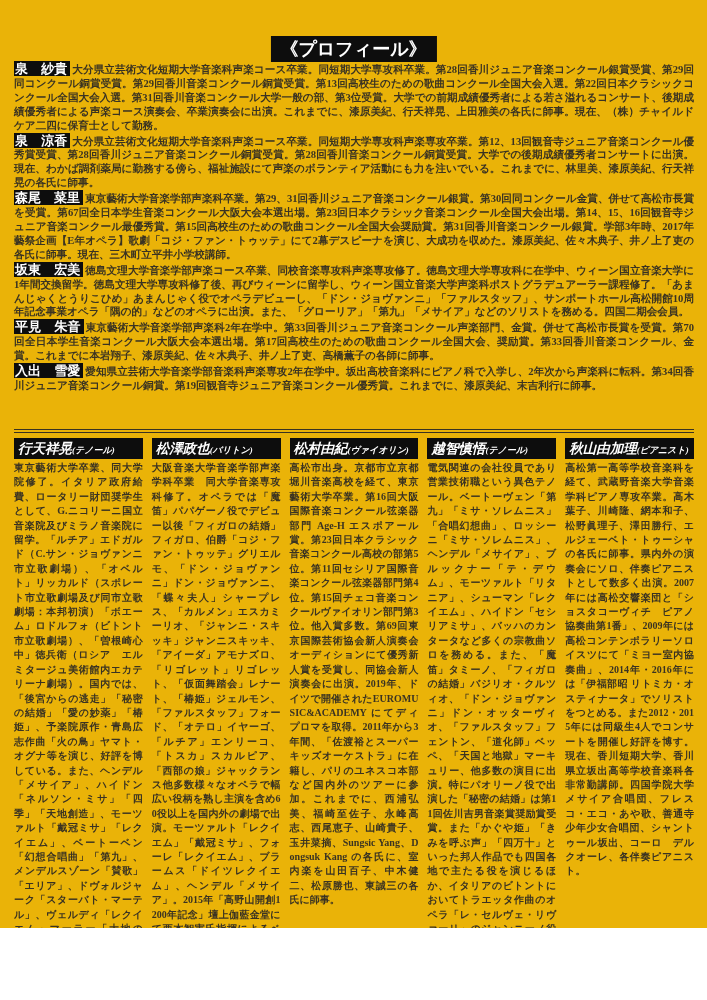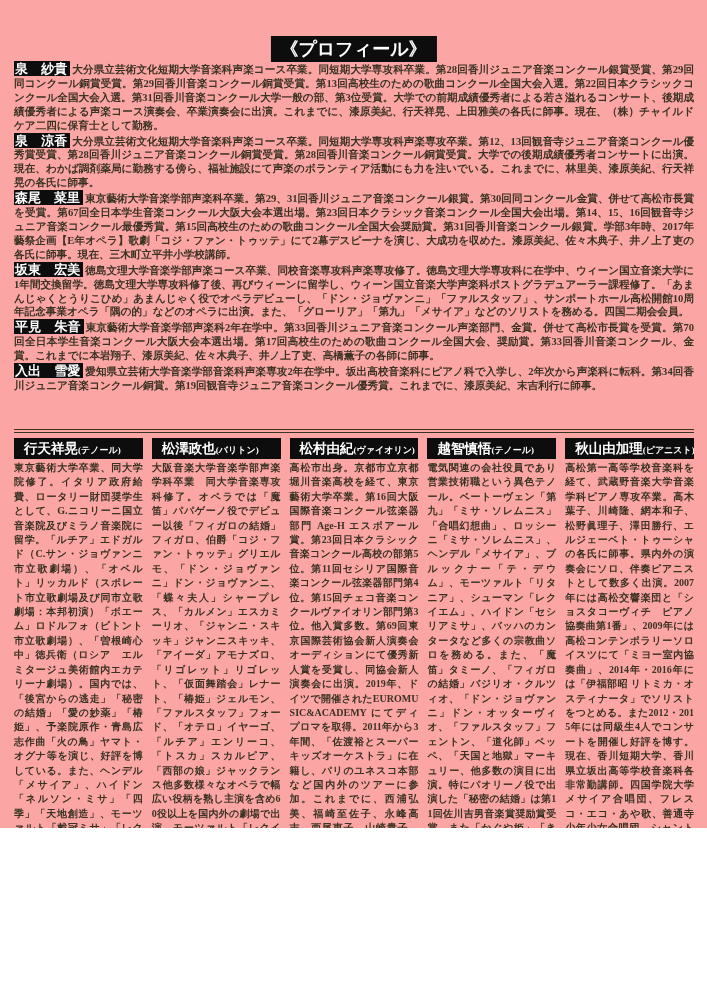--- a/index.html
+++ b/index.html
@@ -1,19 +1,19 @@
 <!DOCTYPE html>
 <html lang="ja"><head>
 <meta charset="utf-8">
 <style>
   html,body{margin:0;padding:0;}
   .page{
     position:relative;
-    width:707px;height:828px;
-    background:#fca5a5;
+    width:707px;height:928px;
+    background:#eab308;
     font-family:"Liberation Serif","DejaVu Serif",serif;
     font-weight:bold;
     color:#3a3322;
     overflow:hidden;
   }
   .title-banner{
     position:absolute;top:36px;left:50%;transform:translateX(-50%);
     background:#0d0d0d;color:#fff;
     font-size:18px;line-height:1.35;padding:1px 10px;
     white-space:nowrap;
@@ -36,22 +36,22 @@
     border-top:1.5px solid #3a3322;border-bottom:1.5px solid #3a3322;
     height:2px;
   }
   .columns{
     position:absolute;top:438px;left:14px;right:13px;
     display:flex;gap:9px;
   }
   .col{flex:1 1 0;min-width:0;}
   .col-header{
     background:#0d0d0d;color:#fff;
-    padding:1px 10px;margin-bottom:2px;
-    white-space:nowrap;overflow:hidden;
+    padding:1px 4px;margin-bottom:2px;
+    white-space:nowrap;overflow:hidden;font-style:italic;
   }
   .col-header .cname{font-size:13.5px;}
   .col-header .crole{font-size:9px;}
   .col-body{
     font-size:10px;line-height:14.4px;
     text-align:justify;
     word-break:break-all;
   }
   .precon-banner{
     position:absolute;top:936px;left:50%;transform:translateX(-50%);

